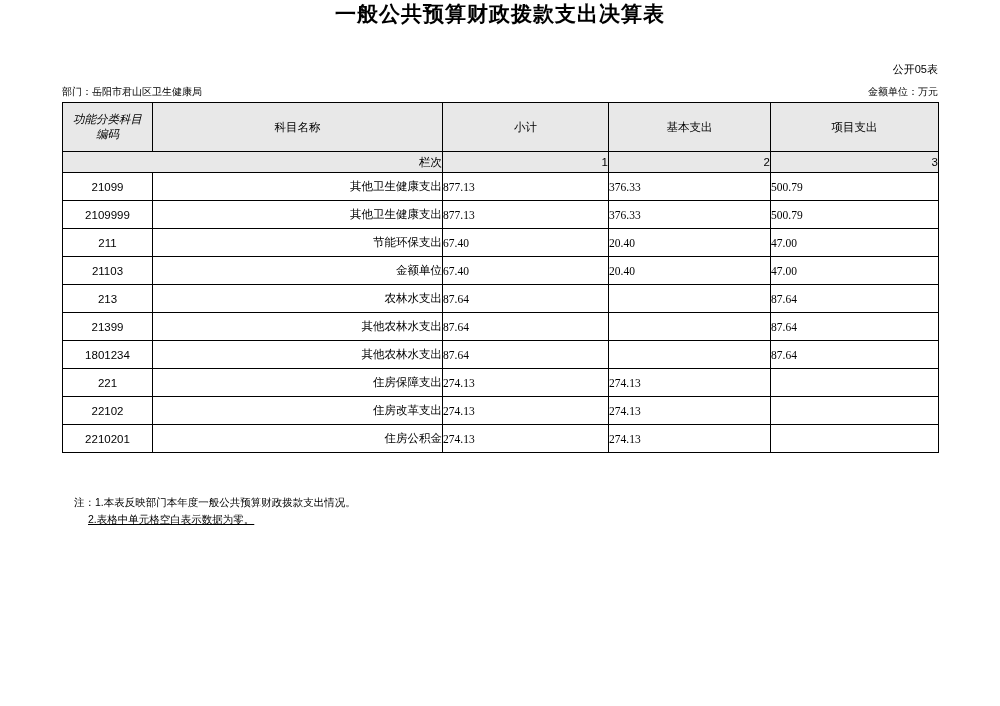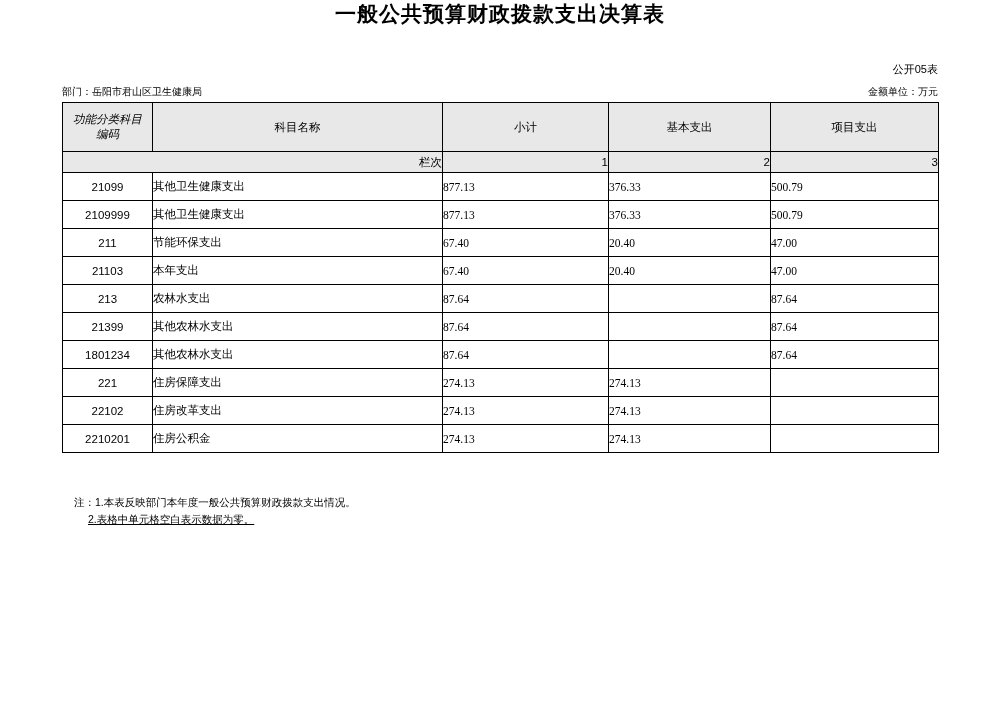--- a/index.html
+++ b/index.html
@@ -76,21 +76,21 @@
     text-align: right;
     height: 20px;
     font-size: 11px;
   }
   td.code {
     text-align: center;
     height: 27px;
     font-size: 11.5px;
   }
   td.name {
-    text-align: left;
+    text-align: right;
     padding-left: 10px;
     height: 27px;
     font-size: 11.5px;
   }
   td.num {
     text-align: left;
     padding-right: 10px;
     height: 27px;
     font-size: 11.5px;
     font-family: Liberation Serif, serif;
@@ -169,21 +169,21 @@
         </tr>
         <tr>
           <td class="code">211</td>
           <td class="name">节能环保支出</td>
           <td class="num">67.40</td>
           <td class="num">20.40</td>
           <td class="num">47.00</td>
         </tr>
         <tr>
           <td class="code">21103</td>
-          <td class="name">本年支出</td>
+          <td class="name">金额单位</td>
           <td class="num">67.40</td>
           <td class="num">20.40</td>
           <td class="num">47.00</td>
         </tr>
         <tr>
           <td class="code">213</td>
           <td class="name">农林水支出</td>
           <td class="num">87.64</td>
           <td class="num"></td>
           <td class="num">87.64</td>

